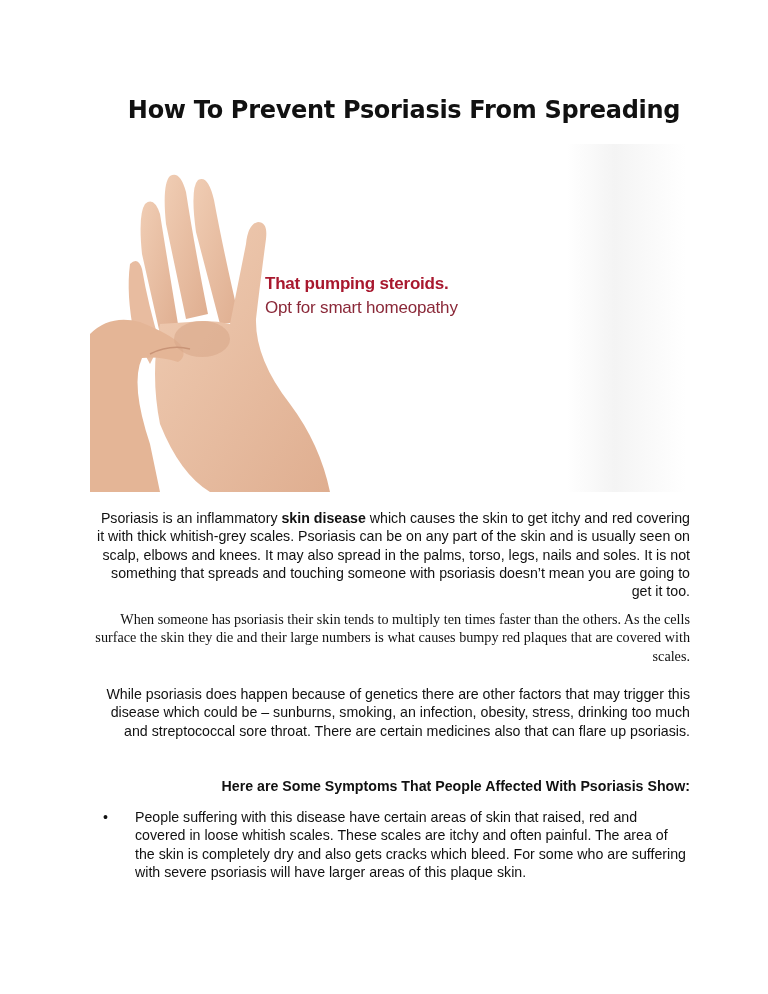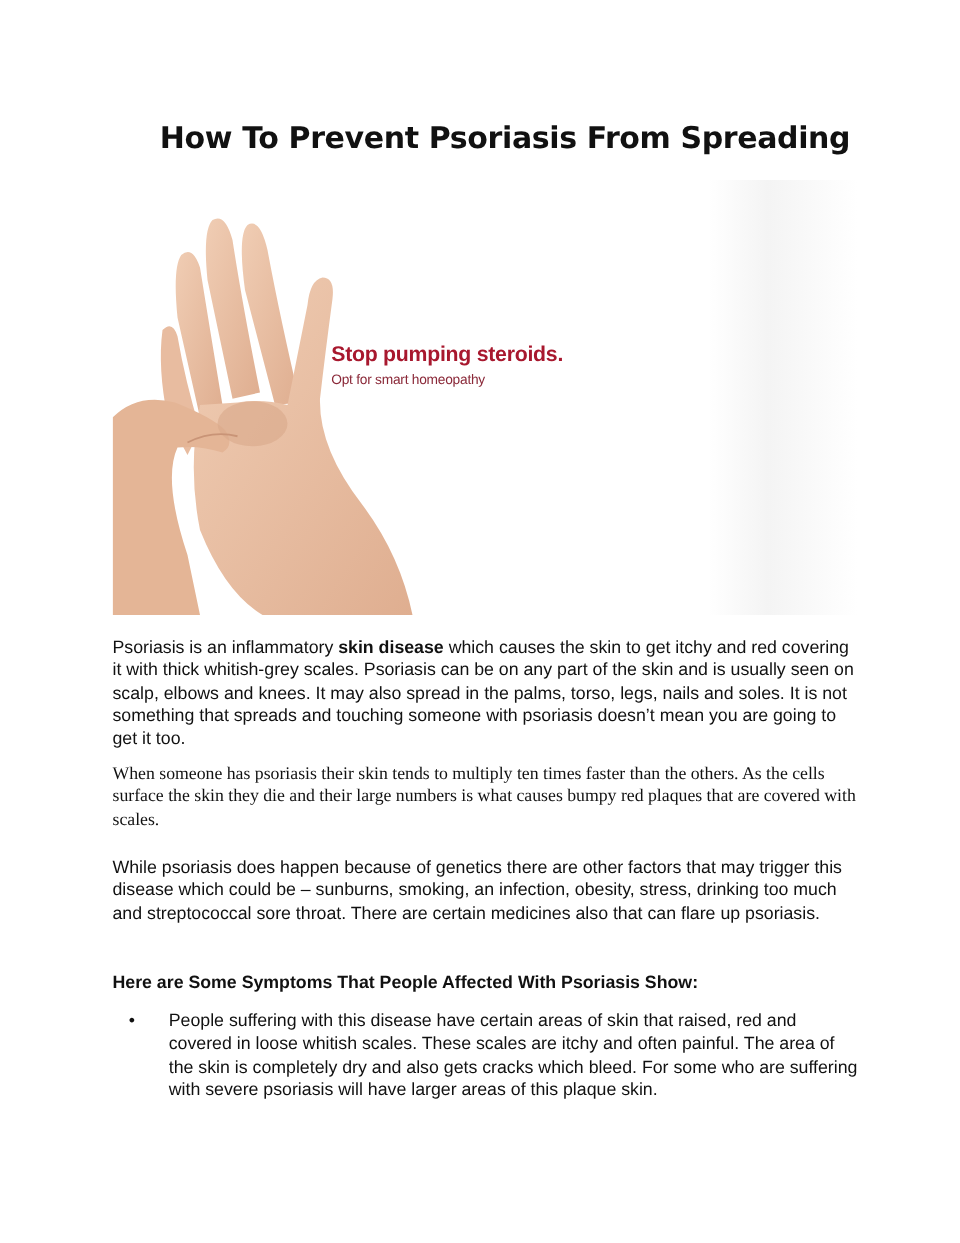--- a/index.html
+++ b/index.html
@@ -16,27 +16,28 @@
     overflow: hidden;
   }
   .hand { position: absolute; left: 0; top: 0; }
   .ad-line1 {
     position: absolute; left: 175px; top: 130px;
     font-family: "Liberation Sans", sans-serif; font-weight: bold; font-size: 17px;
     color: #a8182e; letter-spacing: -0.2px;
   }
   .ad-line2 {
     position: absolute; left: 175px; top: 154px;
-    font-family: "Liberation Sans", sans-serif; font-size: 11px;
+    font-family: "Liberation Sans", sans-serif; font-size: 17px;
     color: #8a2838; letter-spacing: -0.2px;
   }
   .body-text {
     position: absolute; left: 90px; width: 600px;
     font-family: "Liberation Sans", sans-serif; font-size: 14.2px; line-height: 18.3px;
     color: #111;
+    text-align: right;
   }
   .p1 { top: 509px; }
   .p2 { top: 610px; font-family: Liberation Serif, serif; }
   .p3 { top: 685px; }
   .heading { top: 777px; font-weight: bold; }
   ul.symptoms {
     position: absolute; left: 90px; top: 808px; width: 600px; margin: 0; padding: 0;
     list-style: none;
     font-family: "Liberation Sans", sans-serif; font-size: 14.2px; line-height: 18.3px; color: #111;
   }
@@ -64,21 +65,21 @@
       <path d="M55 60 Q48 70 52 110 L70 190 L88 180 Q78 120 70 70 Q64 52 55 60 Z" fill="url(#skin)"></path>
       <path d="M80 32 Q72 40 76 80 L96 175 L118 170 Q104 100 96 48 Q90 26 80 32 Z" fill="url(#skin)"></path>
       <path d="M108 36 Q100 44 106 88 L130 180 L150 178 Q134 110 124 56 Q118 30 108 36 Z" fill="url(#skin)"></path>
 
       <path d="M70 180 Q60 230 70 280 Q90 330 120 348 L240 348 Q230 300 200 260 Q165 215 166 175 Q170 140 176 95 Q178 78 168 78 Q158 80 156 100 L140 180 Q120 175 100 178 Z" fill="url(#skin)"></path>
 
       <path d="M0 190 Q20 170 50 178 Q80 190 90 200 Q98 212 88 218 Q70 212 52 214 Q40 240 60 300 L70 348 L0 348 Z" fill="#e4b596"></path>
       <ellipse cx="112" cy="195" rx="28" ry="18" fill="#d9a88a" opacity="0.6"></ellipse>
       <path d="M60 210 Q80 200 100 205" stroke="#c99477" stroke-width="1.5" fill="none"></path>
     </svg>
-    <div class="ad-line1">Stop pumping steroids.</div>
+    <div class="ad-line1">That pumping steroids.</div>
     <div class="ad-line2">Opt for smart homeopathy</div>
   </div>
 
   <p class="body-text p1"><span>Psoriasis is an inflammatory </span><b>skin disease</b><span> which causes the skin to get itchy and red covering it with thick whitish-grey scales. Psoriasis can be on any part of the skin and is usually seen on scalp, elbows and knees. It may also spread in the palms, torso, legs, nails and soles. It is not something that spreads and touching someone with psoriasis doesn’t mean you are going to get it too.</span></p>
 
   <p class="body-text p2">When someone has psoriasis their skin tends to multiply ten times faster than the others. As the cells surface the skin they die and their large numbers is what causes bumpy red plaques that are covered with scales.</p>
 
   <p class="body-text heading">Here are Some Symptoms That People Affected With Psoriasis Show:</p>
 
   <p class="body-text p3">While psoriasis does happen because of genetics there are other factors that may trigger this disease which could be – sunburns, smoking, an infection, obesity, stress, drinking too much and streptococcal sore throat. There are certain medicines also that can flare up psoriasis.</p>

